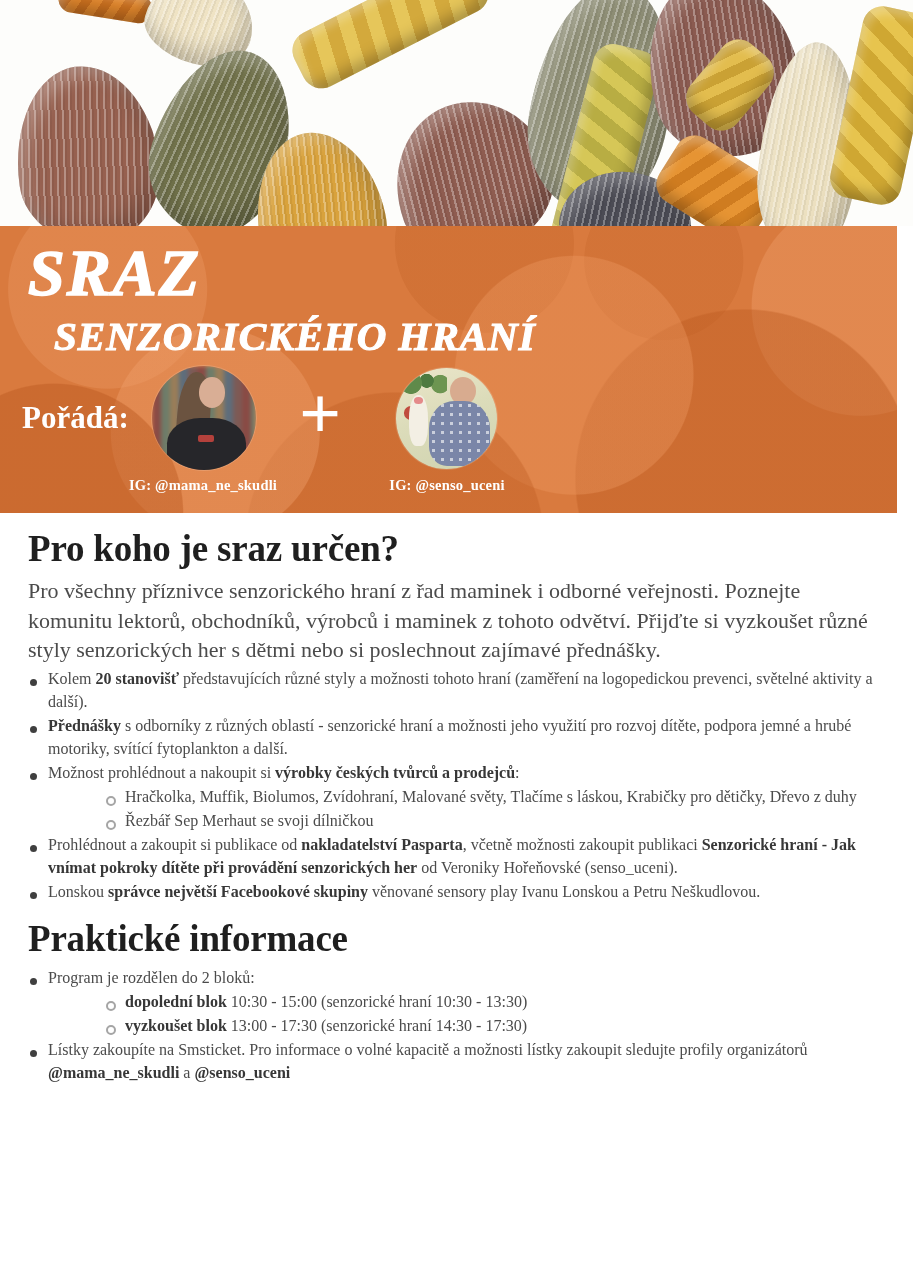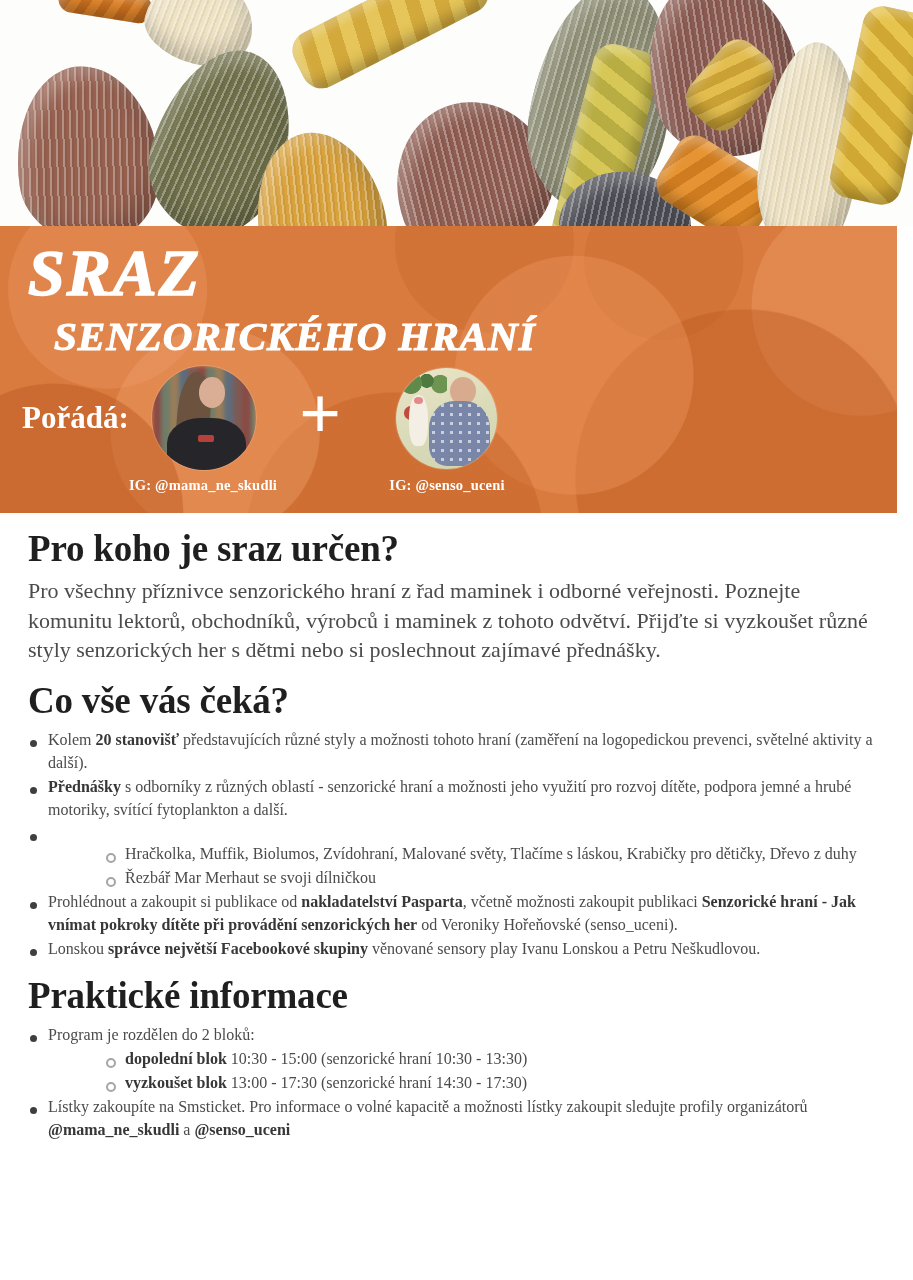--- a/index.html
+++ b/index.html
@@ -123,40 +123,40 @@
     </div>
 
     <div class="caption cap1">IG: @mama_ne_skudli</div>
     <div class="caption cap2">IG: @senso_uceni</div>
   </div>
 
   <div class="content">
     <h2>Pro koho je sraz určen?</h2>
     <div class="para">Pro všechny příznivce senzorického hraní z řad maminek i odborné veřejnosti. Poznejte komunitu lektorů, obchodníků, výrobců i maminek z tohoto odvětví. Přijďte si vyzkoušet různé styly senzorických her s dětmi nebo si poslechnout zajímavé přednášky.</div>
 
-    <h2>Co vše vás čeká?</h2>
     <div class="list">
         <div class="li lvl1">
           <span class="marker dot"></span>
           <span class="txt"><span>Kolem </span><b>20 stanovišť</b><span> představujících různé styly a možnosti tohoto hraní (zaměření na logopedickou prevenci, světelné aktivity a další).</span></span>
         </div>
         <div class="li lvl1">
           <span class="marker dot"></span>
           <span class="txt"><b>Přednášky</b><span> s odborníky z různých oblastí - senzorické hraní a možnosti jeho využití pro rozvoj dítěte, podpora jemné a hrubé motoriky, svítící fytoplankton a další.</span></span>
         </div>
         <div class="li lvl1">
           <span class="marker dot"></span>
+          <span class="txt"><span>Možnost prohlédnout a nakoupit si </span><b>výrobky českých tvůrců a prodejců</b><span>:</span></span>
         </div>
         <div class="li lvl2">
           <span class="marker ring"></span>
           <span class="txt"><span>Hračkolka, Muffik, Biolumos, Zvídohraní, Malované světy, Tlačíme s láskou, Krabičky pro dětičky, Dřevo z duhy</span></span>
         </div>
         <div class="li lvl2">
           <span class="marker ring"></span>
-          <span class="txt"><span>Řezbář Mar Merhaut se svoji dílničkou</span></span>
+          <span class="txt"><span>Řezbář Sep Merhaut se svoji dílničkou</span></span>
         </div>
         <div class="li lvl1">
           <span class="marker dot"></span>
           <span class="txt"><span>Prohlédnout a zakoupit si publikace od </span><b>nakladatelství Pasparta</b><span>, včetně možnosti zakoupit publikaci </span><b>Senzorické hraní  - Jak vnímat pokroky dítěte při provádění senzorických her</b><span> od Veroniky Hořeňovské (senso_uceni).</span></span>
         </div>
         <div class="li lvl1">
           <span class="marker dot"></span>
           <span class="txt"><span>Lonskou </span><b>správce největší Facebookové skupiny</b><span> věnované sensory play Ivanu Lonskou a Petru Neškudlovou.</span></span>
         </div>
       </div>

